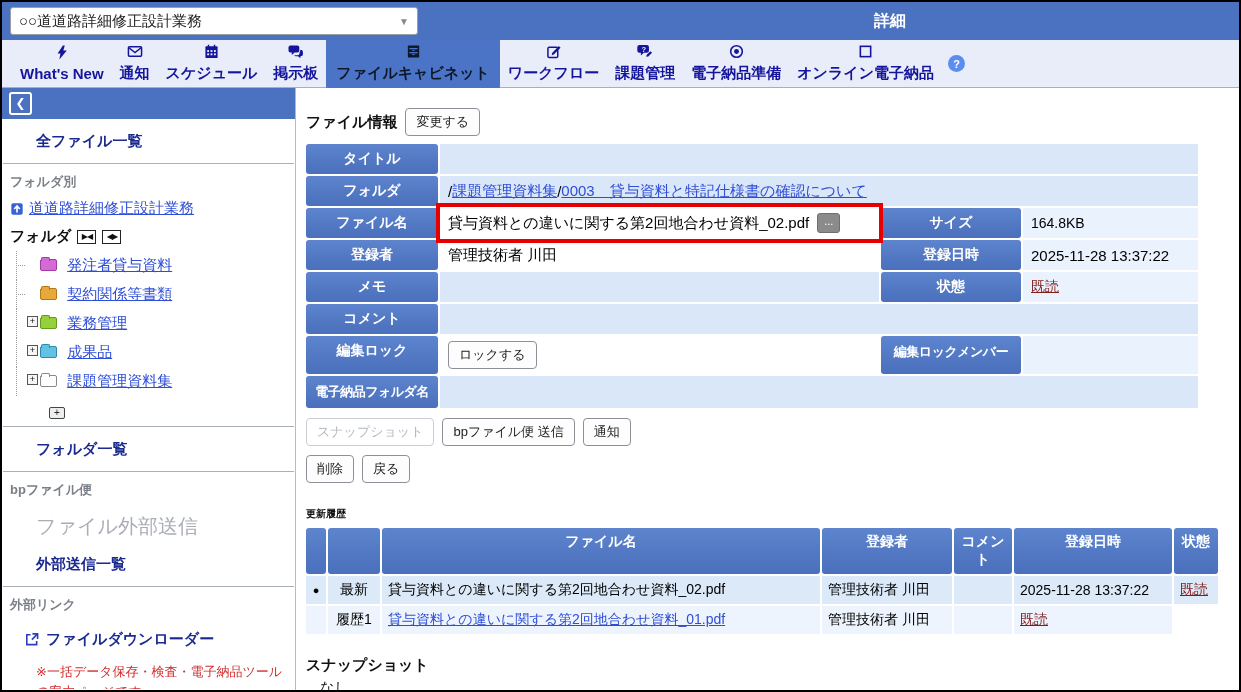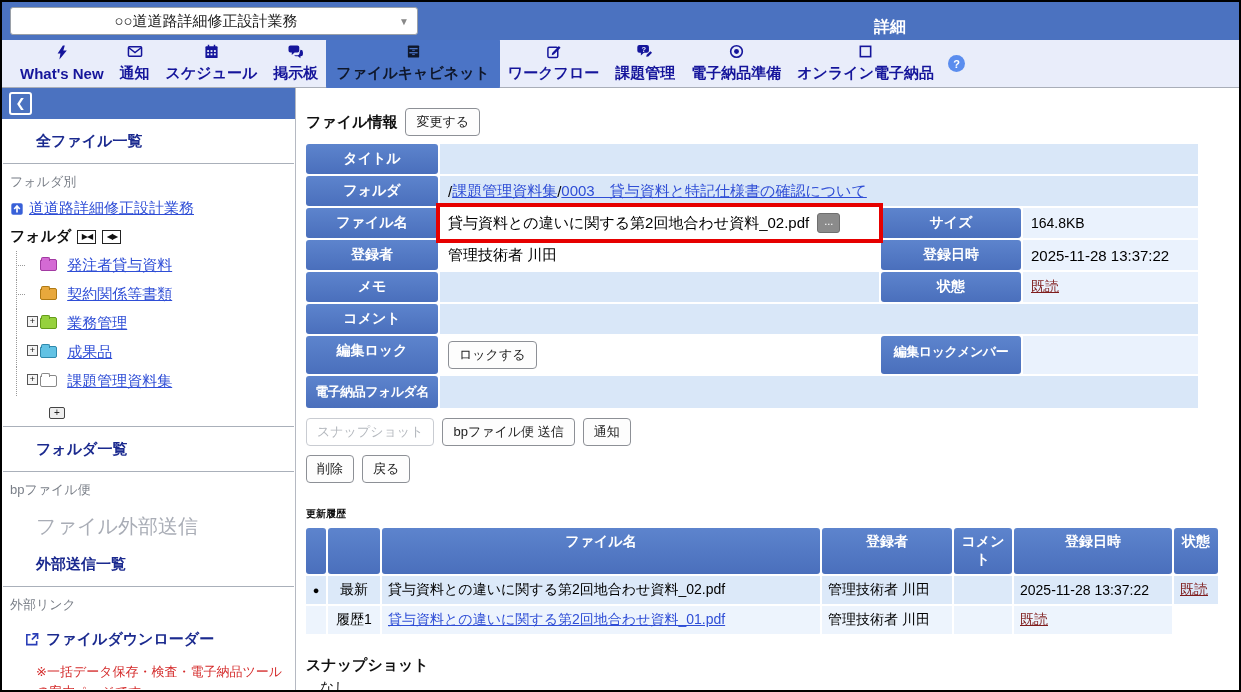--- a/index.html
+++ b/index.html
@@ -5,24 +5,24 @@
   * { margin:0; padding:0; box-sizing:border-box; }
   html,body { background:#fff; }
   body { font-family:"Liberation Sans","DejaVu Sans",sans-serif; }
   .page { width:1241px; height:692px; border:2px solid #000; overflow:hidden;
           display:flex; flex-direction:column; background:#fff; }
 
   
   .topbar { height:38px; background:#4b72c0; position:relative; flex:0 0 auto; }
   .project-select { position:absolute; left:8px; top:5px; width:408px; height:28px;
       background:#fff; border:1px solid #9aa0a8; border-radius:3px;
-      font-size:15px; color:#222; display:flex; align-items:center; padding:0 8px; cursor:default;text-align:center; }
+      font-size:15px; color:#222; display:flex; align-items:center; padding:0 8px; cursor:default; }
   .project-select .sel-label { flex:1 1 auto; white-space:nowrap; overflow:hidden; }
   .project-select .sel-arrow { color:#888; font-size:10px; margin-left:6px; }
-  .topbar-title { position:absolute; left:872px; top:6px; height:38px; line-height:38px;
+  .topbar-title { position:absolute; left:872px; top:0; height:38px; line-height:38px;
       color:#fff; font-weight:bold; font-size:16px; }
 
   
   .navbar { height:48px; background:#e9edfa; border-bottom:1px solid #a9aeb8;
       display:flex; align-items:center; padding:0 6px 0 10px; flex:0 0 auto;
       color:#15159b; }
   .nav-item { display:flex; align-items:center; gap:5px; font-size:15px; font-weight:bold;
       color:#15159b; padding:6px 8px; white-space:nowrap; cursor:pointer;flex-direction:column; }
   .nav-item svg { display:block; }
   .nav-item.active { background:#4b74c6; color:#0f172a; border-radius:4px; padding:7px 10px; }
@@ -35,21 +35,21 @@
   .sidebar { width:294px; flex:0 0 auto; border-right:1px solid #b5b9c2; background:#fff;
       overflow:hidden; position:relative; }
   .content { flex:1 1 auto; background:#fff; padding:12px 0 0 10px; position:relative; overflow:hidden; }
 
   
   .side-bluebar { height:31px; background:#4b72c0; display:flex; align-items:center; padding-left:7px; }
   .collapse-btn { width:23px; height:23px; border:2px solid #fff; border-radius:3px; color:#fff;
       background:transparent; font-size:12px; font-weight:bold; line-height:19px; text-align:center; cursor:pointer; }
   .side-item-strong { color:#1b2a8f; font-weight:bold; font-size:15px; padding:13px 0 12px 34px; cursor:pointer; }
   .side-sep { border-top:1px solid #aab0ba; margin:0 1px; }
-  .side-section { color:#7a7f88; font-size:13px; font-weight:normal; padding:9px 0 4px 8px; }
+  .side-section { color:#7a7f88; font-size:13px; font-weight:bold; padding:9px 0 4px 8px; }
   .side-link-row { display:flex; align-items:center; gap:5px; padding:4px 0 4px 8px; }
   a.blue-link { color:#2f4ed6; text-decoration:underline; font-size:15px; cursor:pointer; }
   .folder-head { display:flex; align-items:center; gap:6px; padding:5px 0 3px 8px;
       font-size:15px; font-weight:bold; color:#111; }
   .tree-toggle { display:inline-block; border:1px solid #222; background:#fff; font-size:8px;
       width:19px; height:14px; line-height:12px; text-align:center; font-weight:bold; color:#111;
       letter-spacing:-1px; cursor:pointer; }
   .tree { list-style:none; margin:2px 0 4px 0; position:relative; }
   .tree li { position:relative; padding:5px 0 5px 38px; font-size:15px; min-height:28px; }
   .tree li .dots { position:absolute; left:14px; top:0; bottom:0; border-left:1px dotted #999; }

